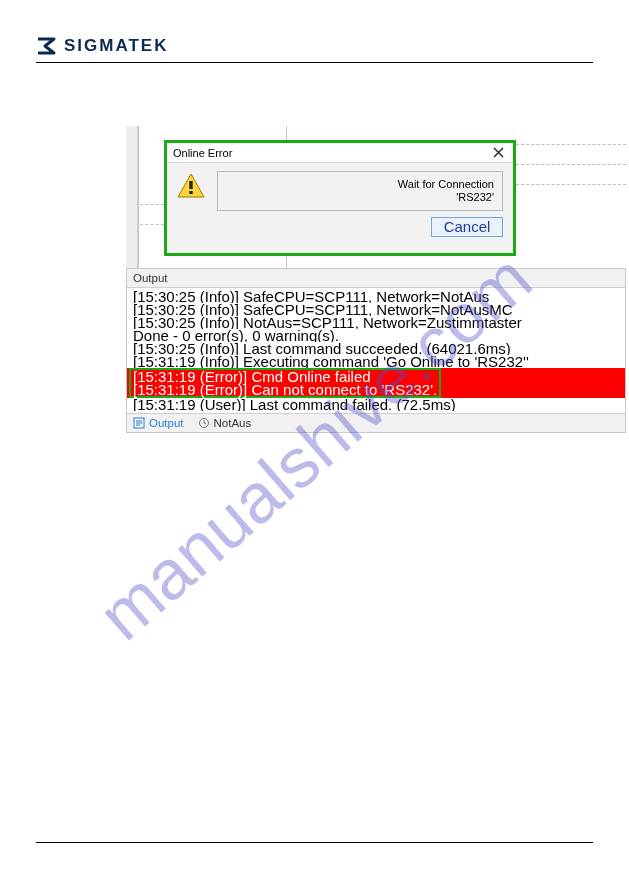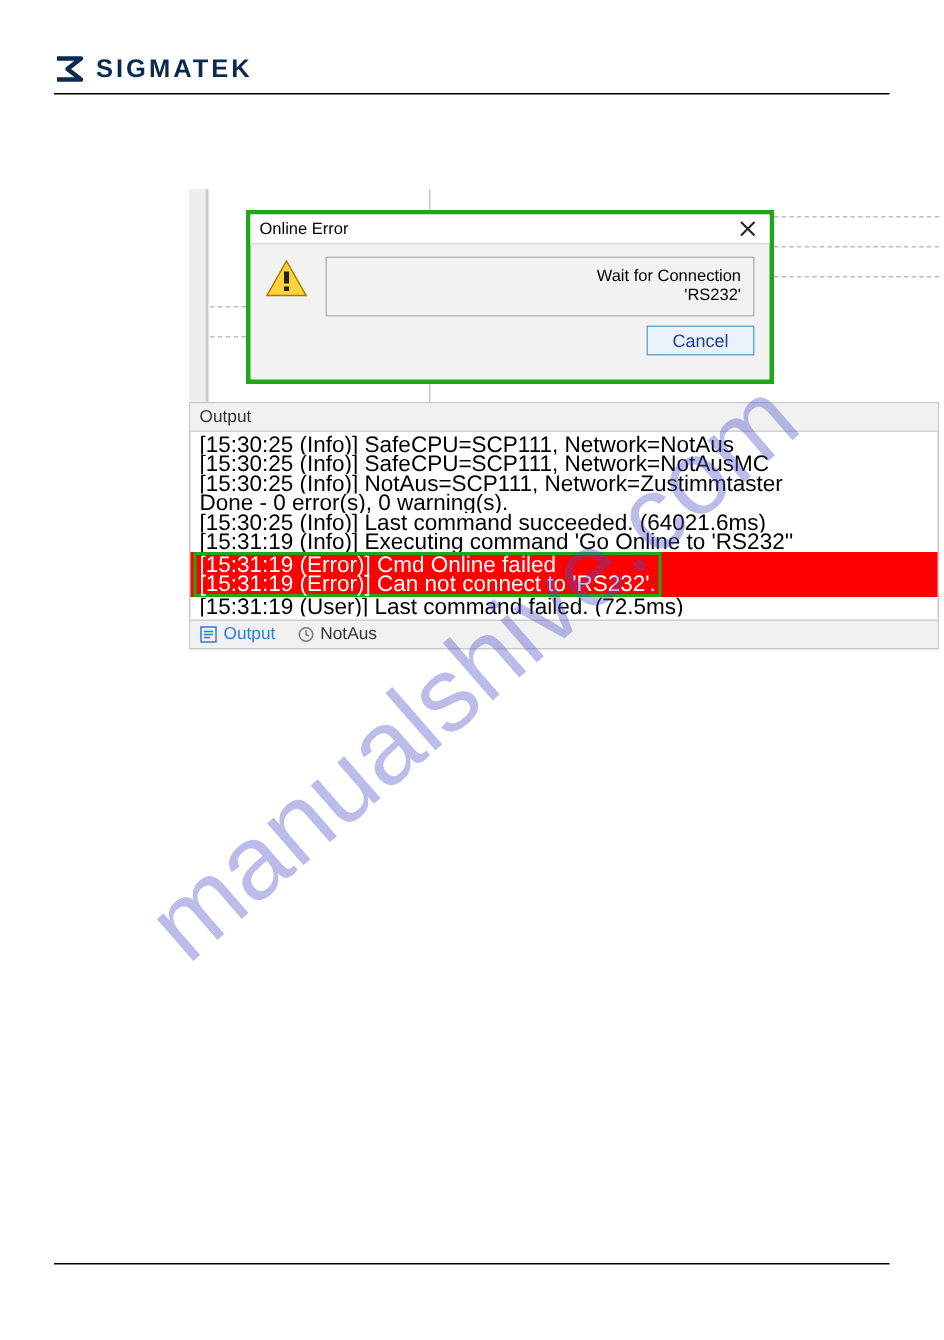--- a/index.html
+++ b/index.html
@@ -118,21 +118,21 @@
   .dialog-buttons {
     display: flex;
     justify-content: flex-end;
     padding: 0 10px 8px 0;
   }
   .btn-cancel {
     width: 72px; height: 20px;
     border: 1px solid #6fa8dc;
     background: #e9f1fb;
     color: #1f3f9a;
-    font-size: 12px;
+    font-size: 15px;
     text-align: center;
     line-height: 18px;
   }
   
   .output-panel {
     position: absolute;
     top: 142px; left: 0; right: 0;
     border: 1px solid #c9c9c9;
     background: #fff;
     z-index: 1;

